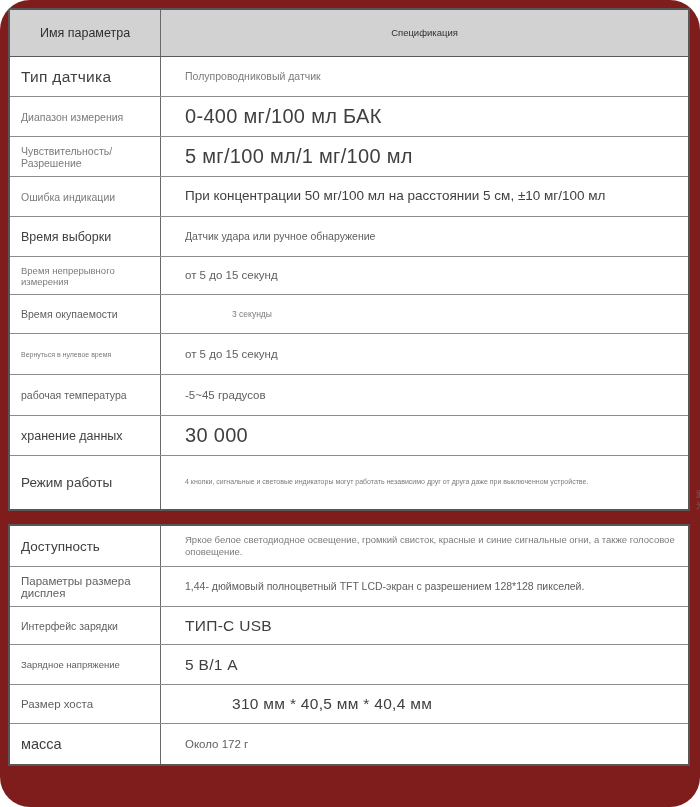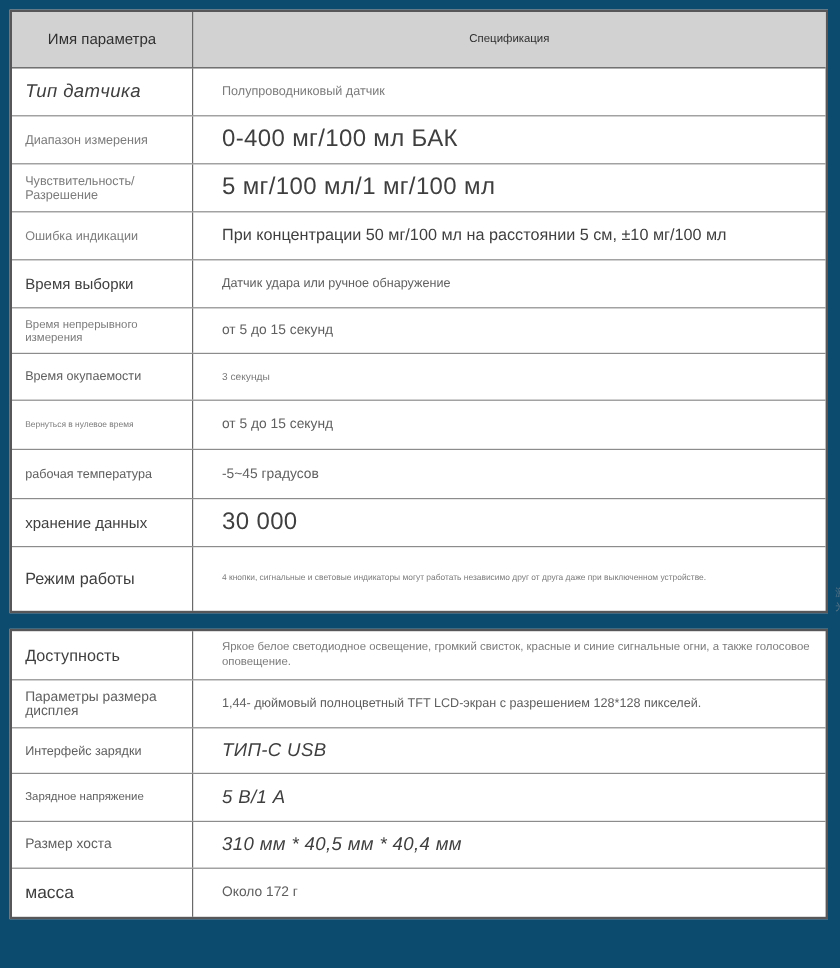--- a/index.html
+++ b/index.html
@@ -1,34 +1,34 @@
 <!DOCTYPE html>
 <html><head>
 <meta charset="utf-8">
 <style>
   html,body{margin:0;padding:0;background:#ffffff;}
   body{font-family:"Liberation Sans","DejaVu Sans",sans-serif;}
-  .page{position:relative;width:700px;height:807px;background:#0c4a6e;overflow:hidden;}
+  .page{position:relative;width:700px;height:807px;background:#7f1d1d;overflow:hidden;border-radius:30px;}
   .spec-table{position:absolute;left:8px;width:682px;border:2px solid #57575a;box-sizing:border-box;background:#fff;}
   .t1{top:8px;}
   .t2{top:524px;}
   .tr{display:flex;box-sizing:border-box;border-bottom:1px solid #8c8c8c;}
   .tr:last-child{border-bottom:none;justify-content:flex-end;}
   .tr.head{background:#d2d2d2;border-bottom:1px solid #5a5a5a;}
   .td{display:flex;align-items:center;box-sizing:border-box;}
   .name{width:151px;flex:none;border-right:1px solid #696969;padding:0 8px 0 11px;}
   .value{flex:1;padding:0 10px 0 24px;line-height:1.25;}
   .head .name,.head .value{justify-content:center;padding:0;text-align:center;}
   
-  .h49{height:47px;} .h40{height:40px;} .h38{height:38px;} .h39{height:39px;}
+  .h49{height:47px;} .h40{height:40px;} .h38{height:38px;} .h39{height:39px;gap:47px;}
   .h41{height:41px;} .h55{height:53px;} .h35{height:35px;}
   
   .s7{font-size:7px;}  .s8{font-size:8.5px;} .s9{font-size:9.5px;}
   .s10{font-size:10.5px;} .s11{font-size:11.5px;} .s12{font-size:12.5px;}
-  .s13{font-size:13.5px;} .s14{font-size:14.5px;} .s15{font-size:15.5px;letter-spacing:.3px;font-style:italic;}
+  .s13{font-size:13.5px;} .s14{font-size:14.5px;} .s15{font-size:15.5px;letter-spacing:.3px;}
   .s17{font-size:20px;letter-spacing:.3px;}
   
   .dark{color:#3f3f3f;} .mid{color:#5f5f5f;} .gray{color:#7b7b7b;}
   .head-text{color:#2f2f2f;}
   .watermark{position:absolute;left:683px;top:489px;width:17px;height:34px;overflow:hidden;
     font-size:9px;line-height:11px;color:#8f9396;opacity:.55;letter-spacing:1px;word-break:break-all;margin-left:13px;}
 </style>
 </head>
 <body>
 

